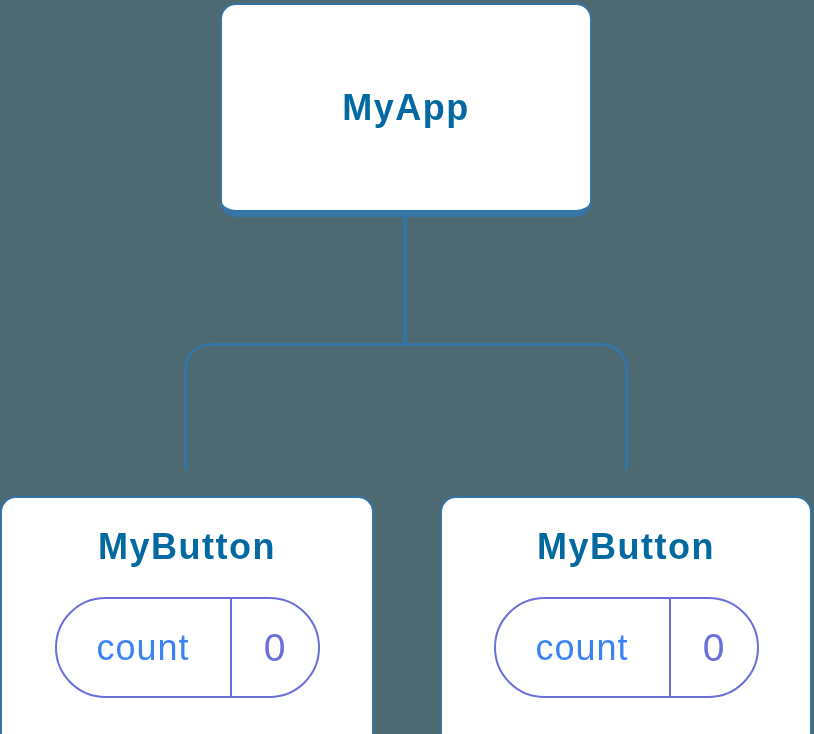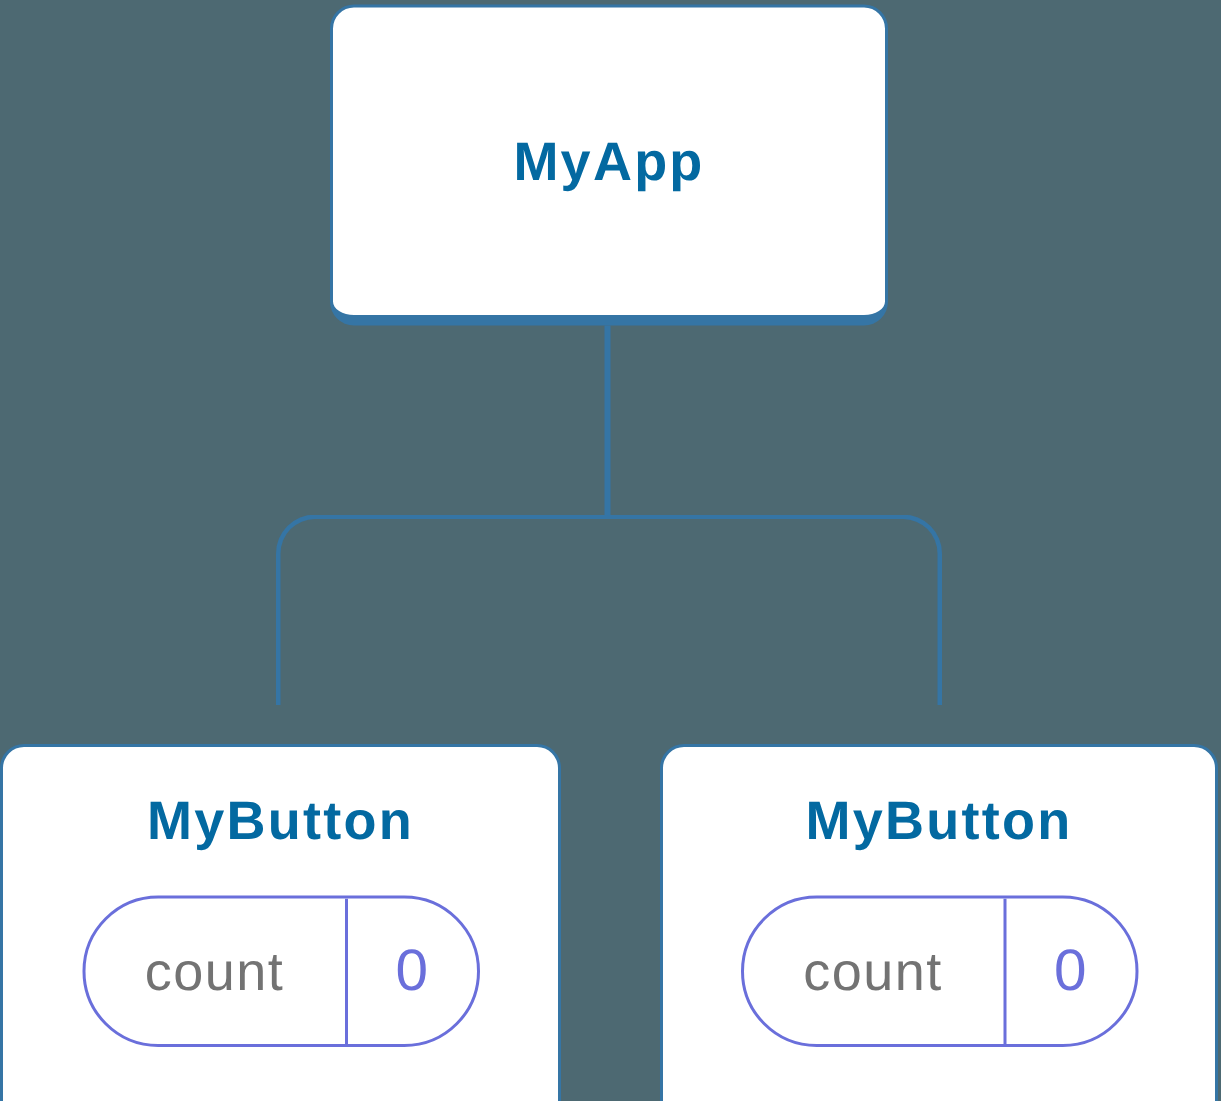--- a/index.html
+++ b/index.html
@@ -95,21 +95,21 @@
     overflow: hidden;
     background: #FFFFFF;
   }
 
   .pill-key {
     flex: 0 0 173px;
     display: flex;
     align-items: center;
     justify-content: center;
     border-right: 2px solid #6A6FDB;
-    color: #737373;
+    color: #3b82f6;
     font-size: 36px;
     font-weight: 400;
     letter-spacing: 1px;
   }
 
   .pill-value {
     flex: 1 1 auto;
     display: flex;
     align-items: center;
     justify-content: center;

